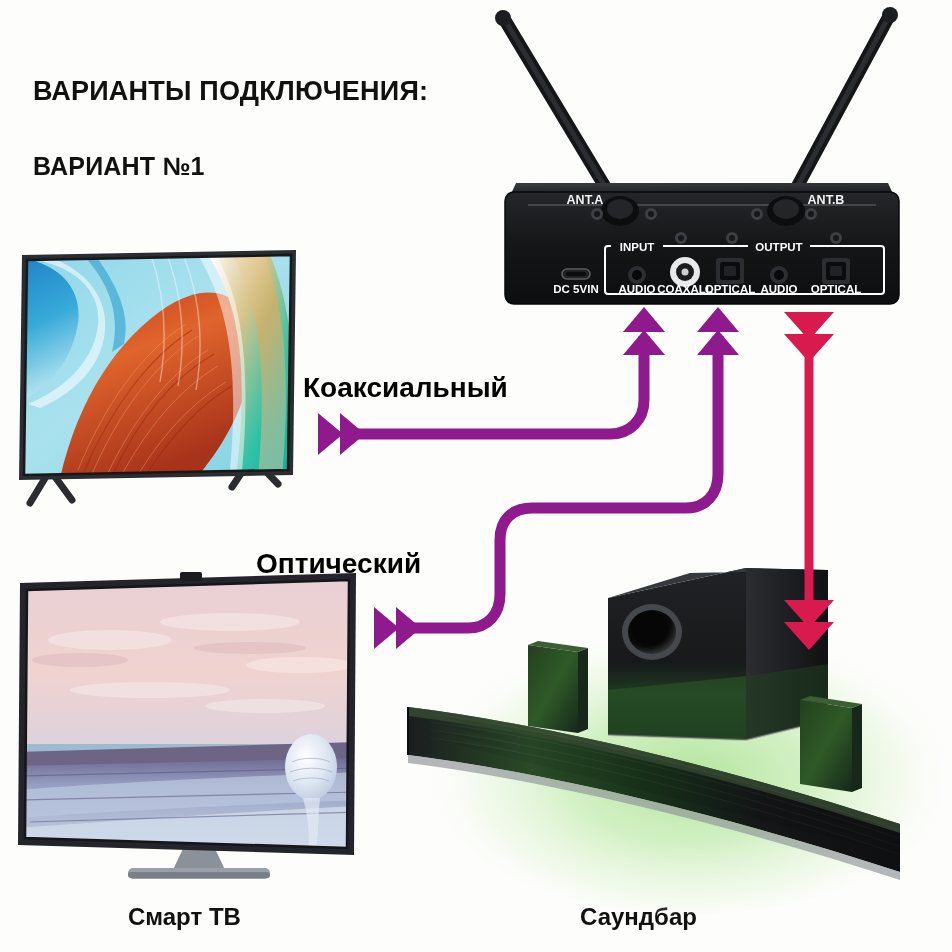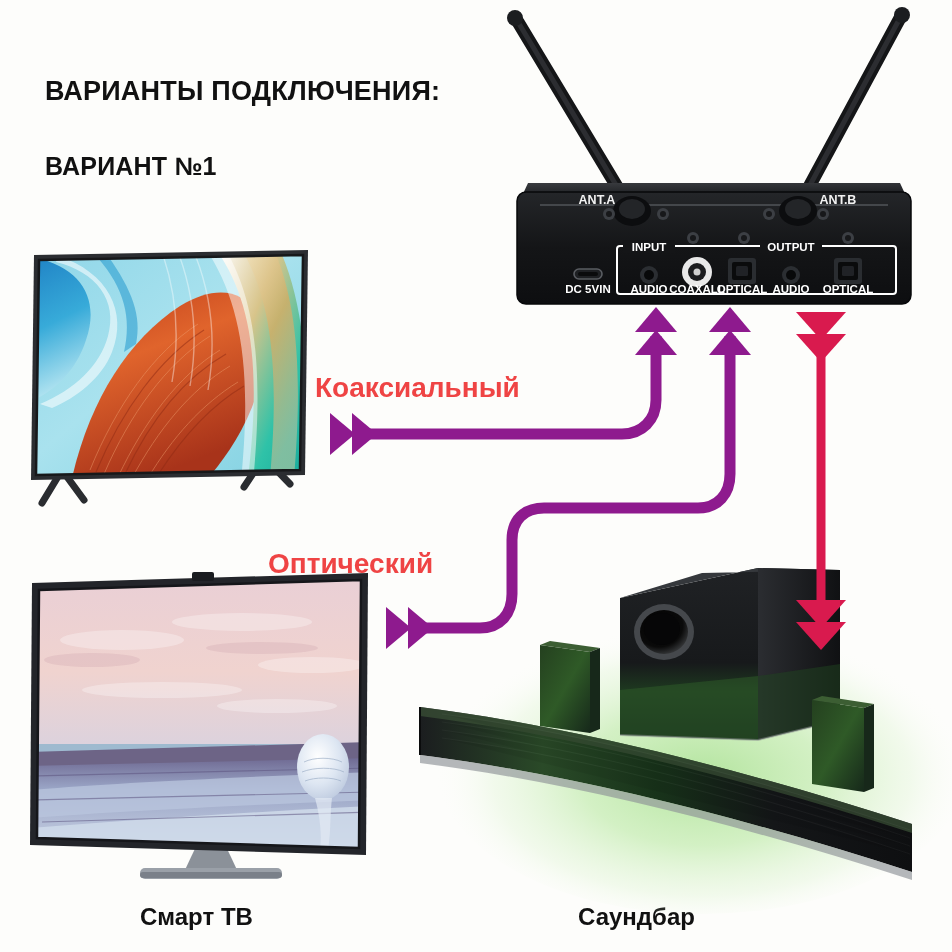--- a/index.html
+++ b/index.html
@@ -3,39 +3,39 @@
 <meta charset="utf-8">
 <style>
   html,body{margin:0;padding:0;}
   body{
     width:952px;height:952px;
     background:#fdfdfb;
     font-family:"Liberation Sans", sans-serif;
     overflow:hidden;
     position:relative;
   }
-  #stage{position:absolute;inset:0;width:896px;height:952px;margin-left:12px;}
+  #stage{position:absolute;inset:0;width:896px;height:952px;}
   .abs{position:absolute;}
 
   
   .heading{
     font-weight:bold;color:#111;letter-spacing:.2px;white-space:nowrap;
   }
   #title-main{left:33px;top:76px;font-size:27px;}
   #title-variant{left:33px;top:152px;font-size:25px;}
 
   
-  .cable-label{font-weight:bold;color:#ef4444;white-space:nowrap;font-size:28px;}
+  .cable-label{font-weight:bold;color:#000000;white-space:nowrap;font-size:28px;}
   #label-coax{left:303px;top:372px;}
   #label-opt{left:256px;top:548px;}
 
   
   .caption{font-weight:bold;color:#111;font-size:24px;white-space:nowrap;text-align:right;}
   #caption-tv{left:128px;top:903px;}
-  #caption-sb{left:566px;top:903px;}
+  #caption-sb{left:580px;top:903px;}
 
   
   svg.layer{position:absolute;left:0;top:0;width:952px;height:952px;pointer-events:none;}
 </style>
 </head>
 <body>
 
 <div id="stage">
 
   <div class="abs heading" id="title-main">ВАРИАНТЫ ПОДКЛЮЧЕНИЯ:</div>

